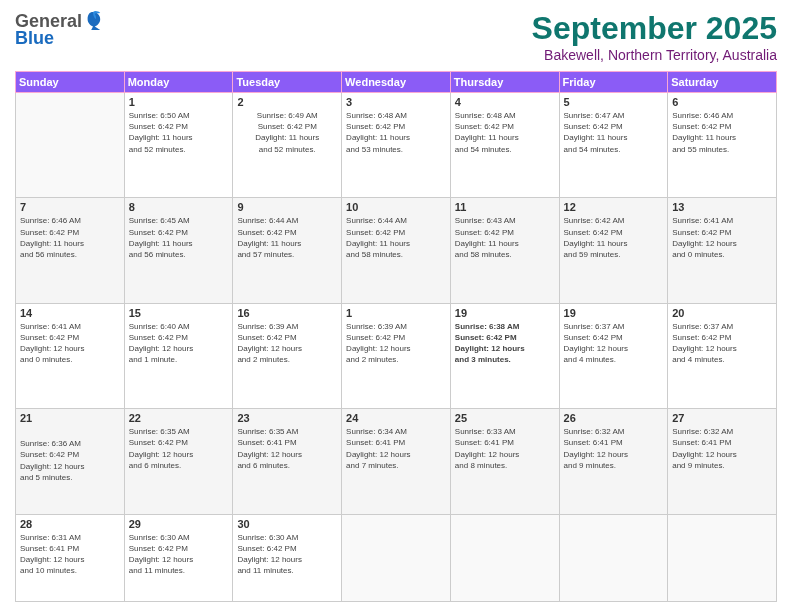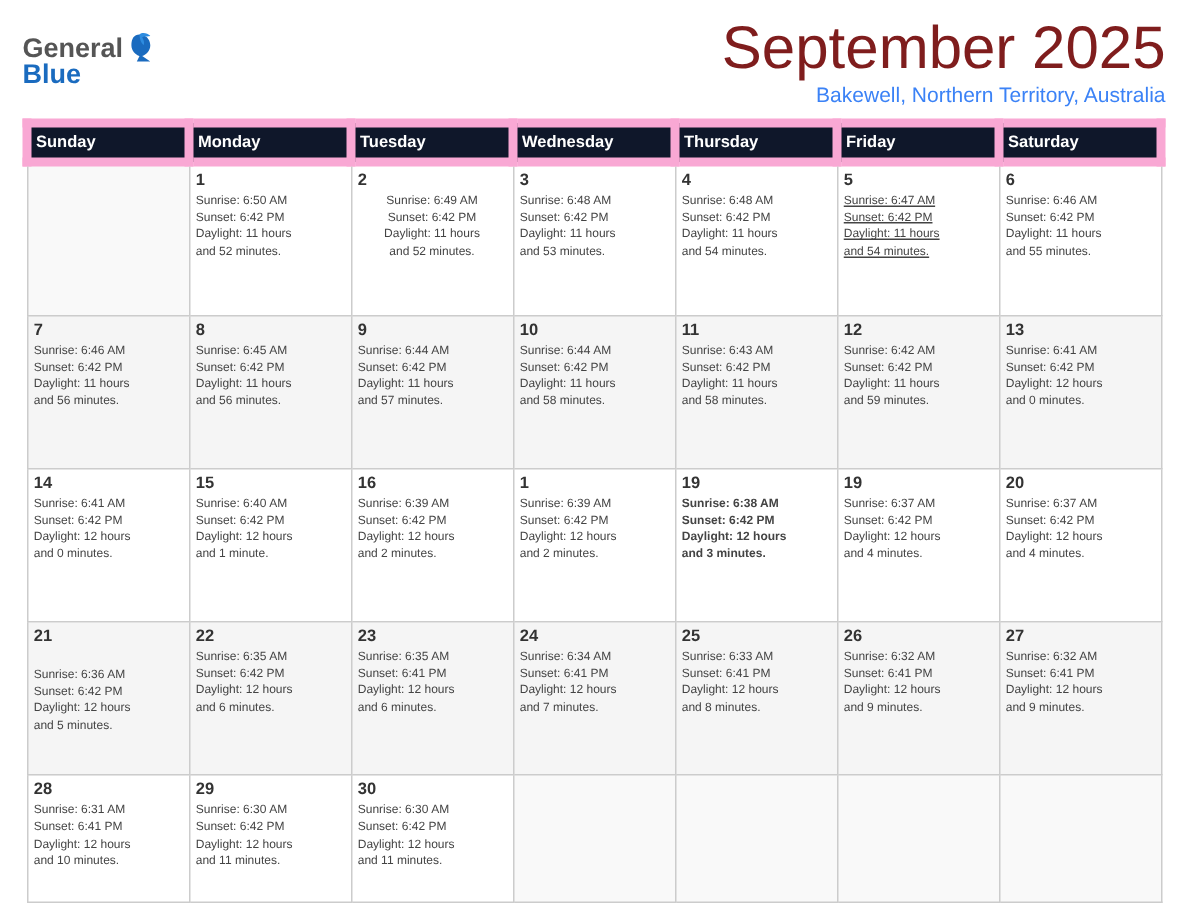--- a/index.html
+++ b/index.html
@@ -13,59 +13,59 @@
     .page {
       width: 792px;
       height: 612px;
       padding: 10px 15px;
       display: flex;
       flex-direction: column;
     }
     .header {
       display: flex;
       justify-content: space-between;
-      align-items: center;
+      align-items: flex-start;
       margin-bottom: 8px;
     }
     .logo {
       display: flex;
       align-items: center;
     }
     .logo-icon {
       width: 18px;
       height: 22px;
       margin-left: 2px;
     }
     .title-block {
       text-align: right;
     }
     .month-title {
-      font-size: 40px;
-      color: #7f1d1d;
-      font-weight: normal;
+      font-size: 32px;
+      color: #0f766e;
+      font-weight: bold;
     }
     .location {
       font-size: 14px;
-      color: #3b82f6;
+      color: #701a75;
       margin-left: 43px;
     }
     .calendar {
       flex: 1;
       border: 1px solid #ccc;
       border-collapse: collapse;
       width: 100%;
       table-layout: fixed;
     }
     .calendar th {
-      background: #0f172a;
+      background: #8b5cf6;
       color: #fff;
       font-size: 11px;
       padding: 4px 3px;
       text-align: left;
-      border: 6px solid #f9a8d4;
+      border: 1px solid #f9a8d4;
     }
     .calendar td {
       border: 1px solid #ccc;
       vertical-align: top;
       padding: 3px 4px;
       font-size: 8.5px;
       color: #333;
       height: 82px;
     }
     .day-number {
@@ -152,21 +152,21 @@
           </td>
           <td>
             <span class="day-number">4</span>
             <div class="day-info" style="white-space: pre-line;">Sunrise: 6:48 AM
 Sunset: 6:42 PM
 Daylight: 11 hours
 and 54 minutes.</div>
           </td>
           <td>
             <span class="day-number">5</span>
-            <div class="day-info" style="white-space: pre-line; text-decoration: underline;">Sunrise: 6:47 AM
+            <div class="day-info" style="white-space: pre-line;">Sunrise: 6:47 AM
 Sunset: 6:42 PM
 Daylight: 11 hours
 and 54 minutes.</div>
           </td>
           <td>
             <span class="day-number">6</span>
             <div class="day-info" style="white-space: pre-line;">Sunrise: 6:46 AM
 Sunset: 6:42 PM
 Daylight: 11 hours
 and 55 minutes.</div>

